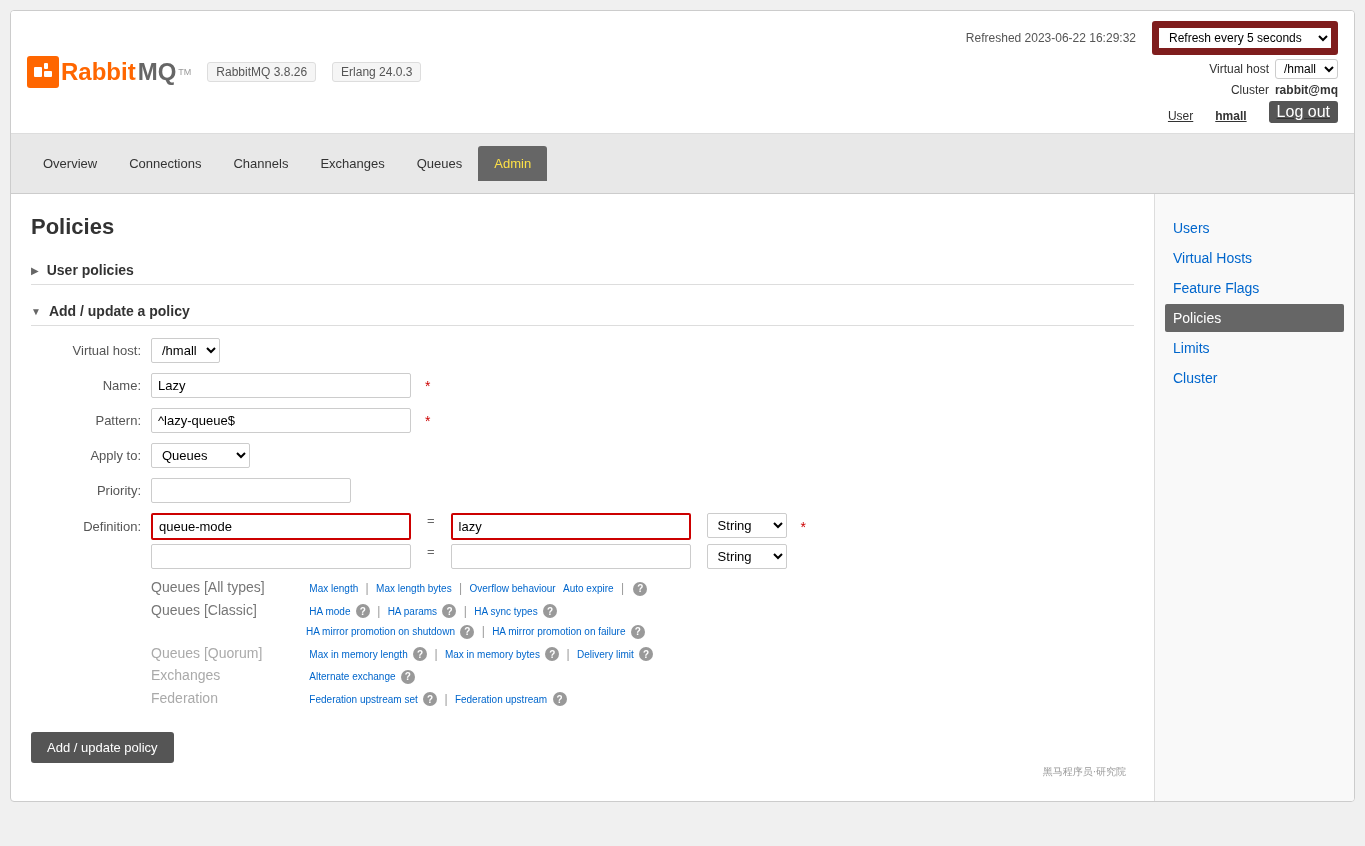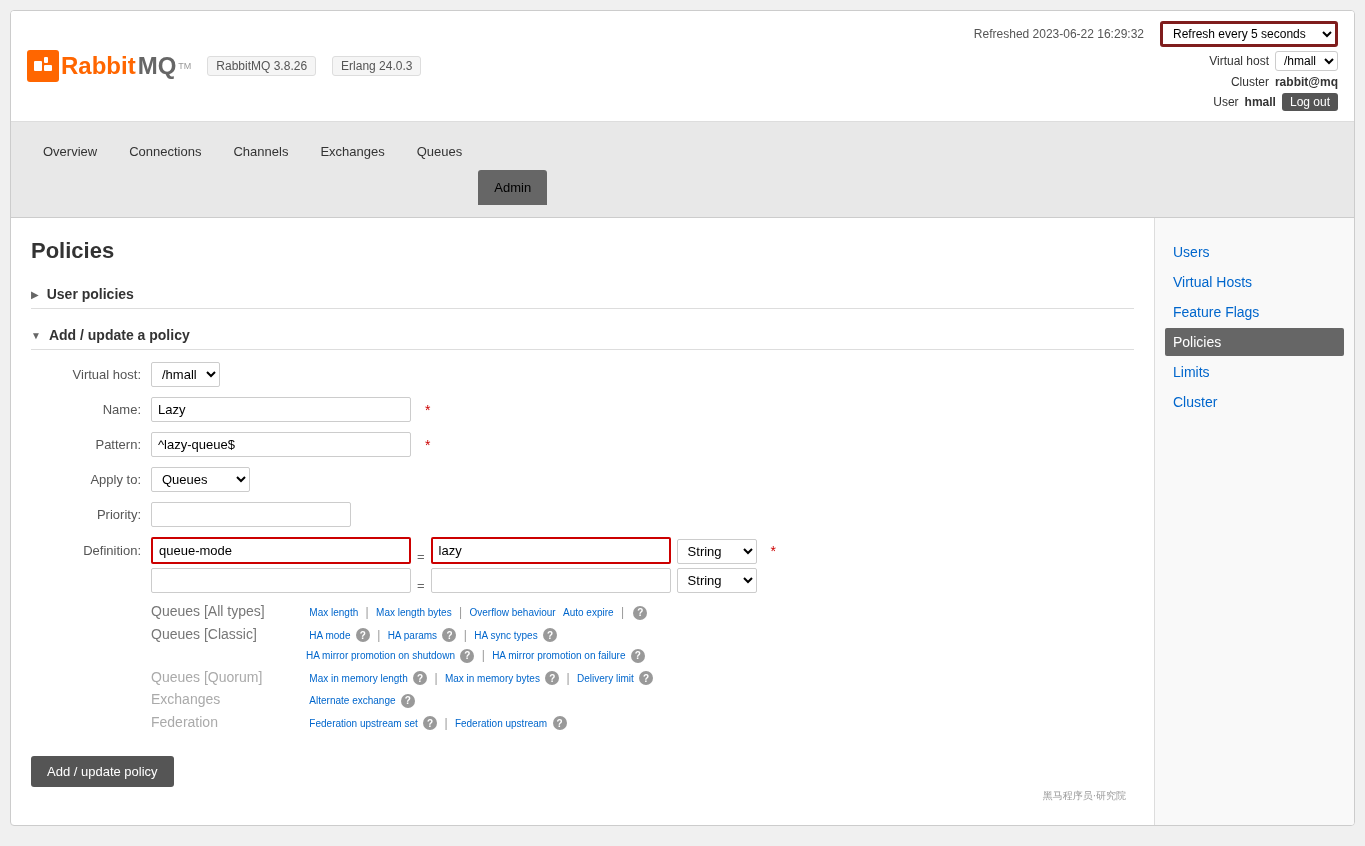--- a/index.html
+++ b/index.html
@@ -9,32 +9,32 @@
     
     
     .header { background: white; padding: 10px 16px; display: flex; align-items: center; justify-content: space-between; border-bottom: 1px solid #ddd; }
     .header-left { display: flex; align-items: center; gap: 16px; }
     .logo-area { display: flex; align-items: center; gap: 2px; }
     .logo-icon { width: 32px; height: 32px; background: #f60; border-radius: 3px; display: flex; align-items: center; justify-content: center; color: white; font-weight: bold; font-size: 18px; }
     .logo-tm { font-size: 9px; color: #999; vertical-align: super; }
     .version-badge { background: #f5f5f5; border: 1px solid #ddd; border-radius: 3px; padding: 2px 8px; font-size: 12px; color: #555; }
     .header-right { display: flex; flex-direction: column; align-items: flex-end; gap: 4px; }
     .refresh-row { display: flex; align-items: center; gap: 16px; font-size: 12px; color: #555; }
-    .refresh-select { border: 3px solid #7f1d1d; border-radius: 3px; padding: 2px 6px; font-size: 12px; background: white; }
+    .refresh-select { border: 7px solid #7f1d1d; border-radius: 3px; padding: 2px 6px; font-size: 12px; background: white; }
     .vhost-row { display: flex; align-items: center; gap: 6px; font-size: 12px; }
     .cluster-row { display: flex; align-items: center; gap: 6px; font-size: 12px; }
-    .user-row { display: flex; align-items: center; gap: 6px; font-size: 12px; }
-    .logout-btn { background: #555; color: white; border: none; padding: 2px 8px; border-radius: 3px; cursor: pointer; font-size: 12px; }
+    .user-row { display: flex; align-items: flex-end; gap: 22px; font-size: 12px; text-decoration: underline; }
+    .logout-btn { background: #555; color: white; border: none; padding: 2px 8px; border-radius: 3px; cursor: pointer; font-size: 16px; }
     .vhost-select { border: 1px solid #ccc; border-radius: 3px; padding: 1px 4px; font-size: 12px; background: white; }
     .bold { font-weight: bold; }
     
     
     .nav { background: #e8e8e8; border-bottom: 1px solid #ccc; display: flex; padding: 12px 16px; }
     .nav-item { padding: 10px 16px; font-size: 13px; color: #333; cursor: pointer; text-decoration: none; display: block; }
-    .nav-item.active { background: #666; color: #000000; border-radius: 3px 3px 0 0; margin-top: 36px; }
+    .nav-item.active { background: #666; color: #fde047; border-radius: 3px 3px 0 0; }
     
     
     .content-wrapper { display: flex; }
     .main-content { flex: 1; padding: 20px; }
     .sidebar { width: 200px; padding: 20px 10px; background: #f9f9f9; border-left: 1px solid #ddd; }
     
     
     .page-title { font-size: 22px; font-weight: bold; color: #333; margin-bottom: 16px; }
     
     
@@ -45,21 +45,21 @@
     
     .form-row { display: flex; align-items: center; margin-bottom: 10px; gap: 10px; }
     .form-label { width: 110px; text-align: right; color: #555; font-size: 13px; flex-shrink: 0; }
     .form-input { border: 1px solid #ccc; padding: 4px 6px; font-size: 13px; border-radius: 2px; }
     .form-input-medium { width: 200px; }
     .form-input-wide { width: 260px; }
     .select-input { border: 1px solid #ccc; padding: 3px 6px; font-size: 13px; border-radius: 2px; background: white; }
     
     
     .definition-area { display: flex; flex-direction: column; gap: 4px; }
-    .def-row { display: flex; align-items: flex-end; gap: 6px; }
+    .def-row { display: flex; align-items: flex-start; gap: 16px; }
     .def-key-input { width: 260px; border: 2px solid #c00; padding: 4px 6px; font-size: 13px; border-radius: 2px; }
     .def-key-input-empty { width: 260px; border: 1px solid #ccc; padding: 4px 6px; font-size: 13px; border-radius: 2px; }
     .def-value-input { width: 240px; border: 2px solid #c00; padding: 4px 6px; font-size: 13px; border-radius: 2px; }
     .def-value-input-empty { width: 240px; border: 1px solid #ccc; padding: 4px 6px; font-size: 13px; border-radius: 2px; }
     .def-type-select { border: 1px solid #ccc; padding: 3px 6px; font-size: 13px; border-radius: 2px; background: white; width: 80px; }
     .equals-sign { color: #666; font-size: 13px; }
     .required-star { color: #c00; font-size: 14px; margin-left: 4px; }
     
     
     .links-section { margin-top: 8px; margin-left: 120px; }

